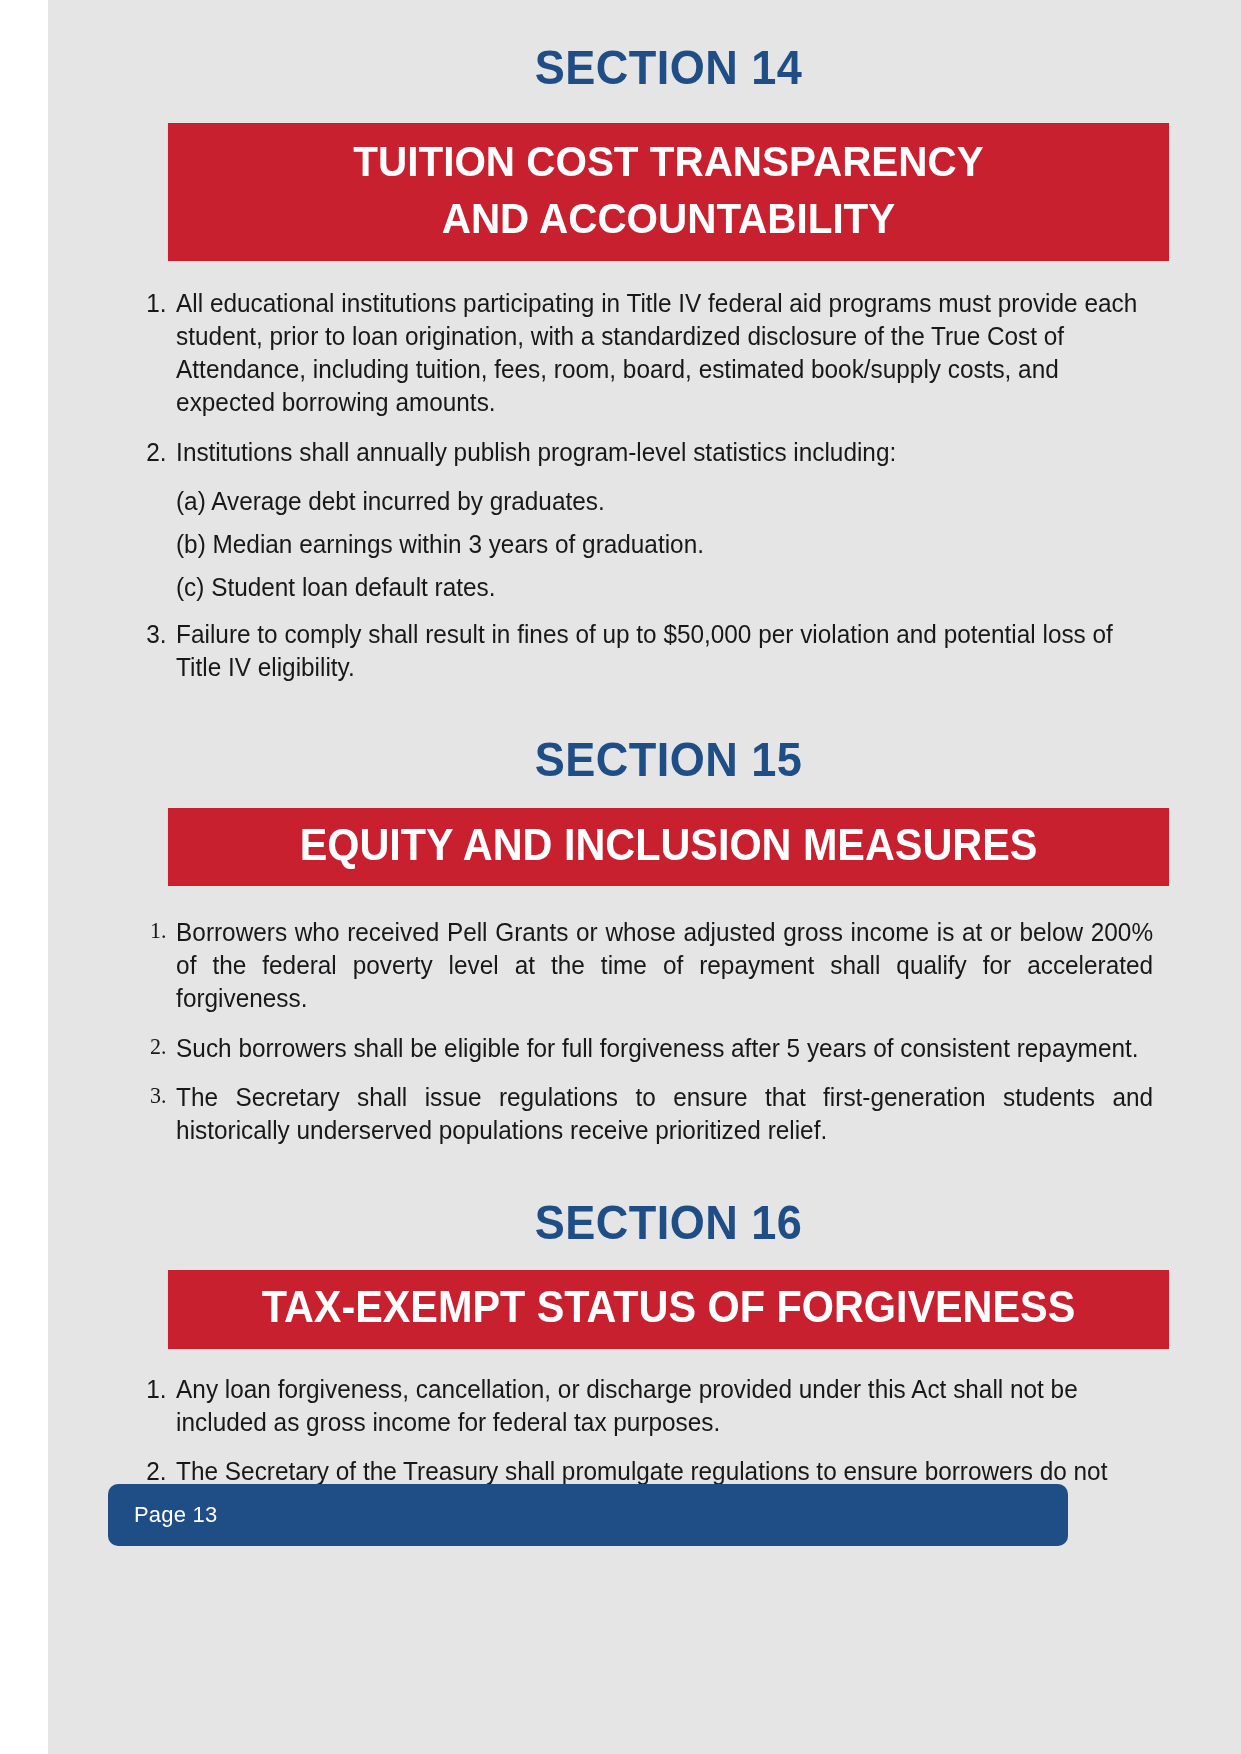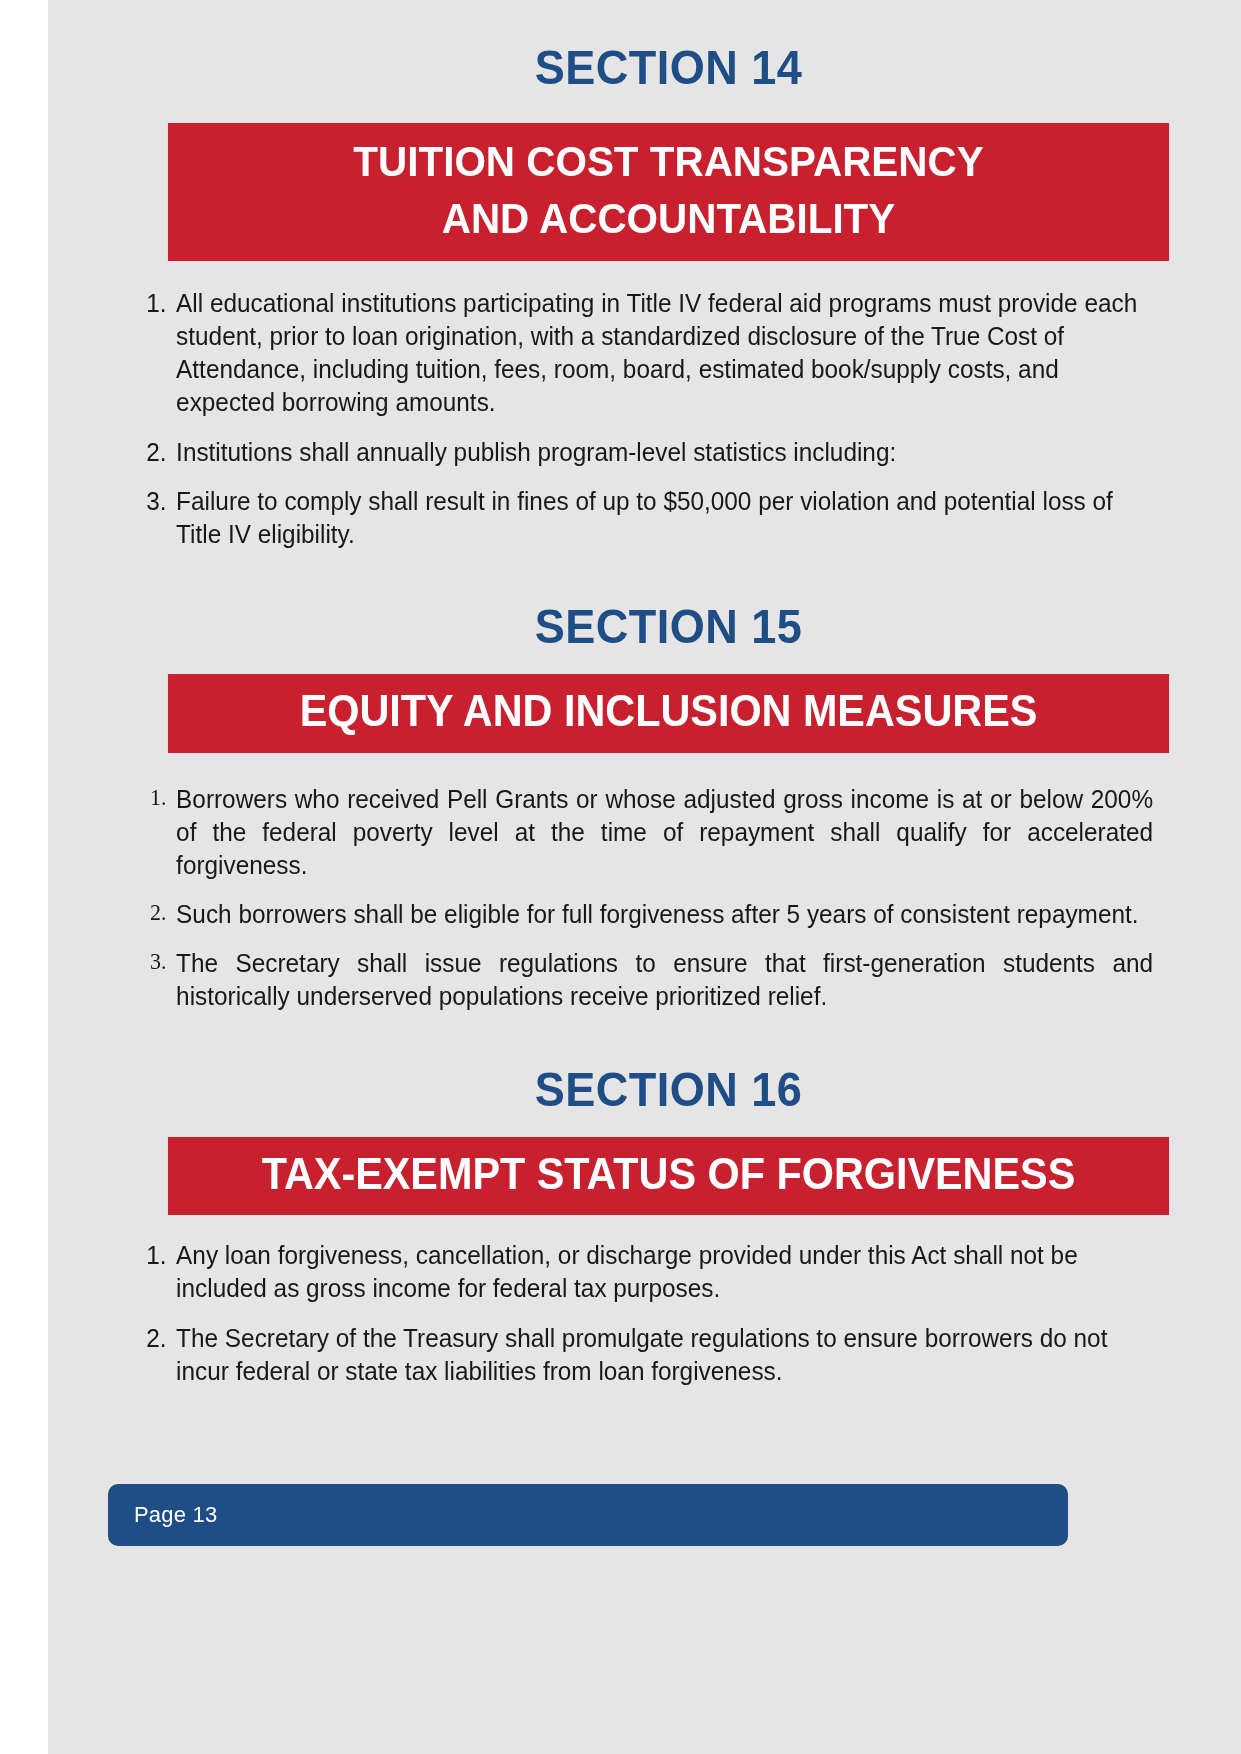--- a/index.html
+++ b/index.html
@@ -178,20 +178,34 @@
         <li>
           <span class="num">1.</span>
           <span class="txt">All educational institutions participating in Title IV federal aid programs must provide each student, prior to loan origination, with a standardized disclosure of the True Cost of Attendance, including tuition, fees, room, board, estimated book/supply costs, and expected borrowing amounts.</span>
         </li>
         <li>
           <span class="num">2.</span>
           <span class="txt">Institutions shall annually publish program-level statistics including:</span>
         </li>
       </ol>
 
+      <ul class="sub-list">
+        <li>
+          <span>(a)</span>
+          <span>Average debt incurred by graduates.</span>
+        </li>
+        <li>
+          <span>(b)</span>
+          <span>Median earnings within 3 years of graduation.</span>
+        </li>
+        <li>
+          <span>(c)</span>
+          <span>Student loan default rates.</span>
+        </li>
+      </ul>
 
       <ol class="doc-list">
         <li>
           <span class="num">3.</span>
           <span class="txt">Failure to comply shall result in fines of up to $50,000 per violation and potential loss of Title IV eligibility.</span>
         </li>
       </ol>
     </div>
 
     <div class="gap-d"></div>

